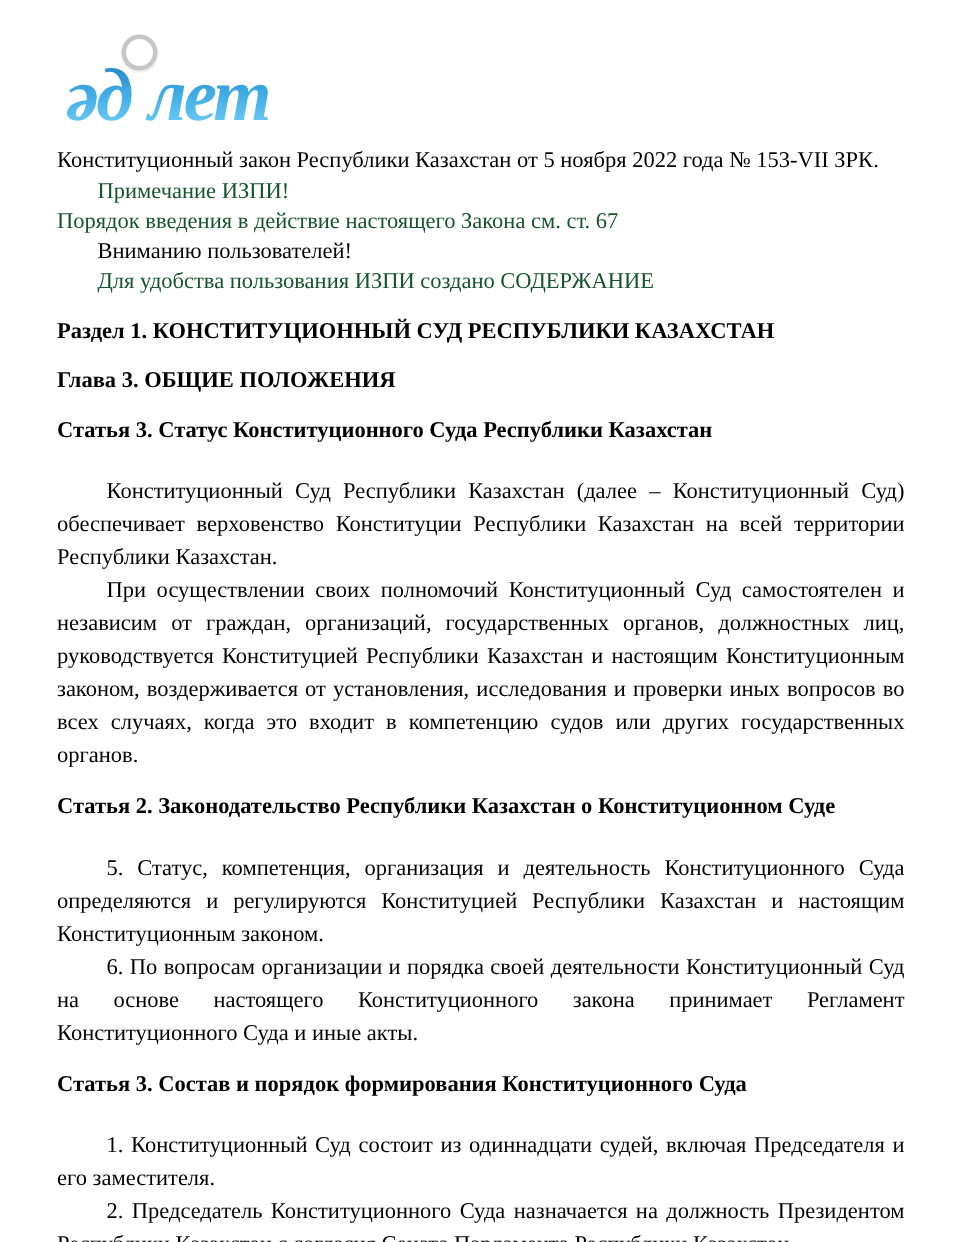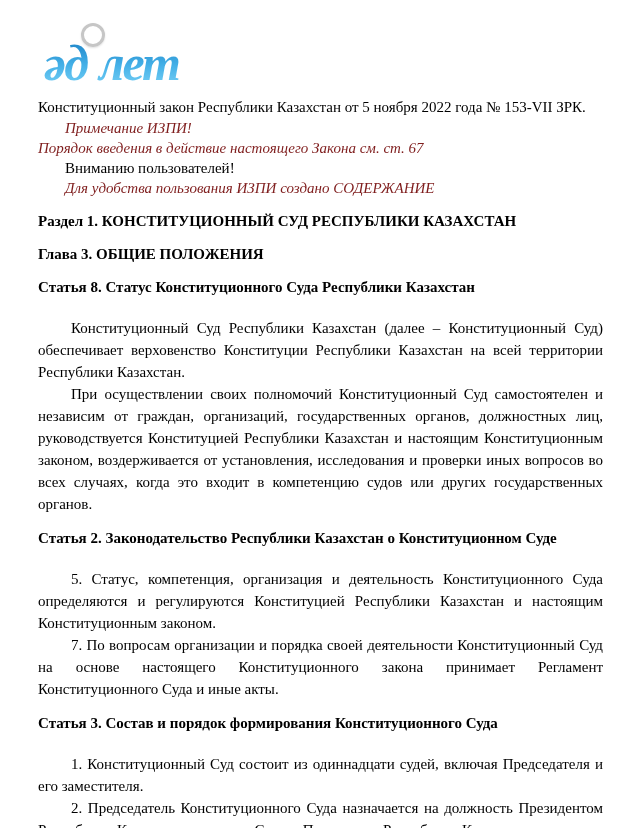--- a/index.html
+++ b/index.html
@@ -58,21 +58,21 @@
   }
   .law-ref {
     margin-top: 8px;
     font-size: 15px;
     line-height: 21px;
   }
   .notice {
     font-size: 15px;
     line-height: 20px;
   }
-  .notice.red { color: #7f1d1d; font-style: italic; }
+  .notice.red { color: #14532d; }
   .notice.indent { padding-left: 27px; }
 
   .hdg {
     font-size: 15px;
     font-weight: bold;
     line-height: 20px;
     margin-top: 13px;
     font-family: Liberation Serif, serif;
   }
   .art-body { margin-top: 20px; }
@@ -96,30 +96,30 @@
   <div class="law-ref">Конституционный закон Республики Казахстан от 5 ноября 2022 года № 153-VII ЗРК.</div>
 
   <div class="notice red indent">Примечание ИЗПИ!</div>
   <div class="notice red">Порядок введения в действие настоящего Закона см. ст. 67</div>
   <div class="notice indent">Вниманию пользователей!</div>
   <div class="notice red indent">Для удобства пользования ИЗПИ создано СОДЕРЖАНИЕ</div>
 
   <div class="hdg">Раздел 1. КОНСТИТУЦИОННЫЙ СУД РЕСПУБЛИКИ КАЗАХСТАН</div>
   <div class="hdg">Глава 3. ОБЩИЕ ПОЛОЖЕНИЯ</div>
 
-  <div class="hdg">Статья 8. Статус Конституционного Суда Республики Казахстан</div>
+  <div class="hdg">Статья 3. Статус Конституционного Суда Республики Казахстан</div>
   <div class="art-body">
     <p class="body-para">Конституционный Суд Республики Казахстан (далее – Конституционный Суд) обеспечивает верховенство Конституции Республики Казахстан на всей территории Республики Казахстан.</p>
     <p class="body-para">При осуществлении своих полномочий Конституционный Суд самостоятелен и независим от граждан, организаций, государственных органов, должностных лиц, руководствуется Конституцией Республики Казахстан и настоящим Конституционным законом, воздерживается от установления, исследования и проверки иных вопросов во всех случаях, когда это входит в компетенцию судов или других государственных органов.</p>
   </div>
 
   <div class="hdg">Статья 2. Законодательство Республики Казахстан о Конституционном Суде</div>
   <div class="art-body">
     <p class="body-para">5. Статус, компетенция, организация и деятельность Конституционного Суда определяются и регулируются Конституцией Республики Казахстан и настоящим Конституционным законом.</p>
-    <p class="body-para">7. По вопросам организации и порядка своей деятельности Конституционный Суд на основе настоящего Конституционного закона принимает Регламент Конституционного Суда и иные акты.</p>
+    <p class="body-para">6. По вопросам организации и порядка своей деятельности Конституционный Суд на основе настоящего Конституционного закона принимает Регламент Конституционного Суда и иные акты.</p>
   </div>
 
   <div class="hdg">Статья 3. Состав и порядок формирования Конституционного Суда</div>
   <div class="art-body">
     <p class="body-para">1. Конституционный Суд состоит из одиннадцати судей, включая Председателя и его заместителя.</p>
     <p class="body-para">2. Председатель Конституционного Суда назначается на должность Президентом Республики Казахстан с согласия Сената Парламента Республики Казахстан.</p>
   </div>
 
 </div>
 

